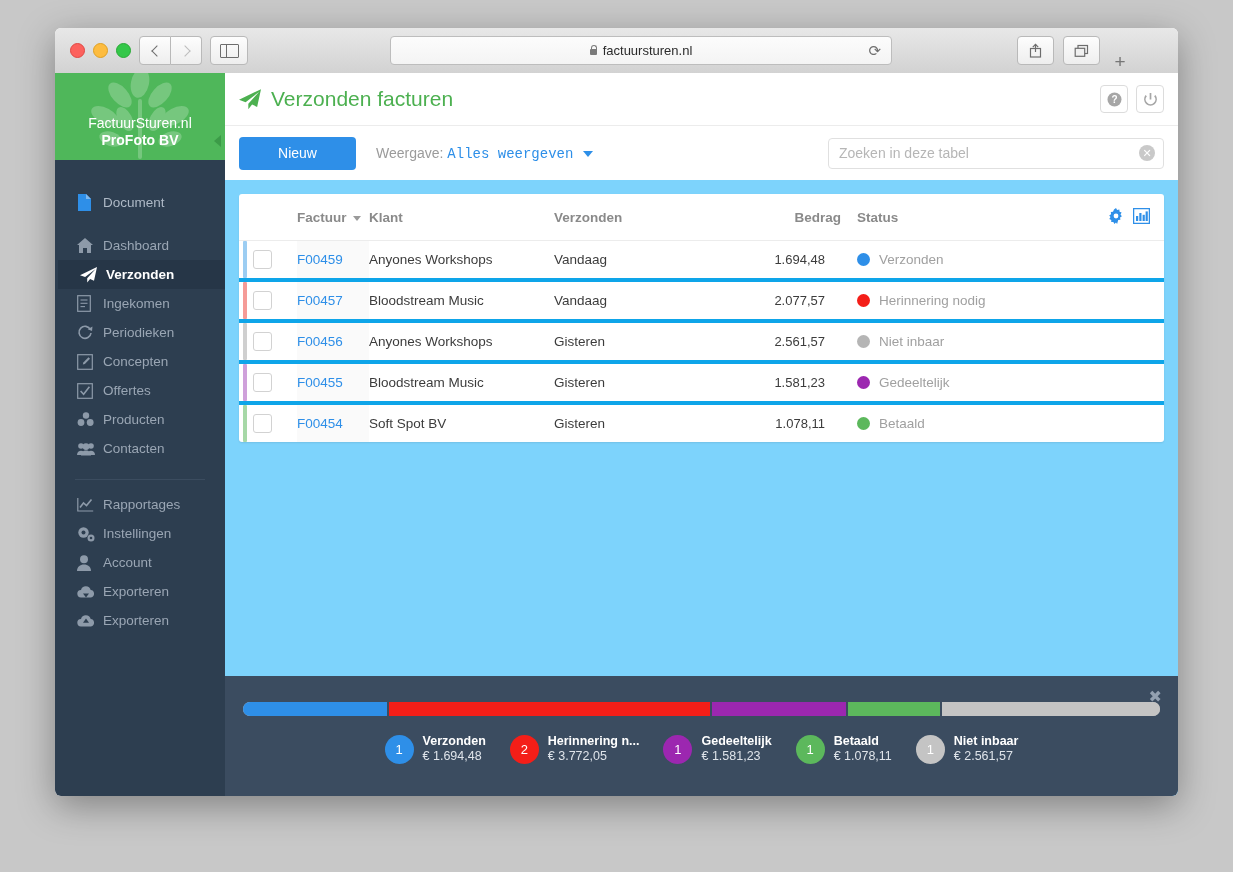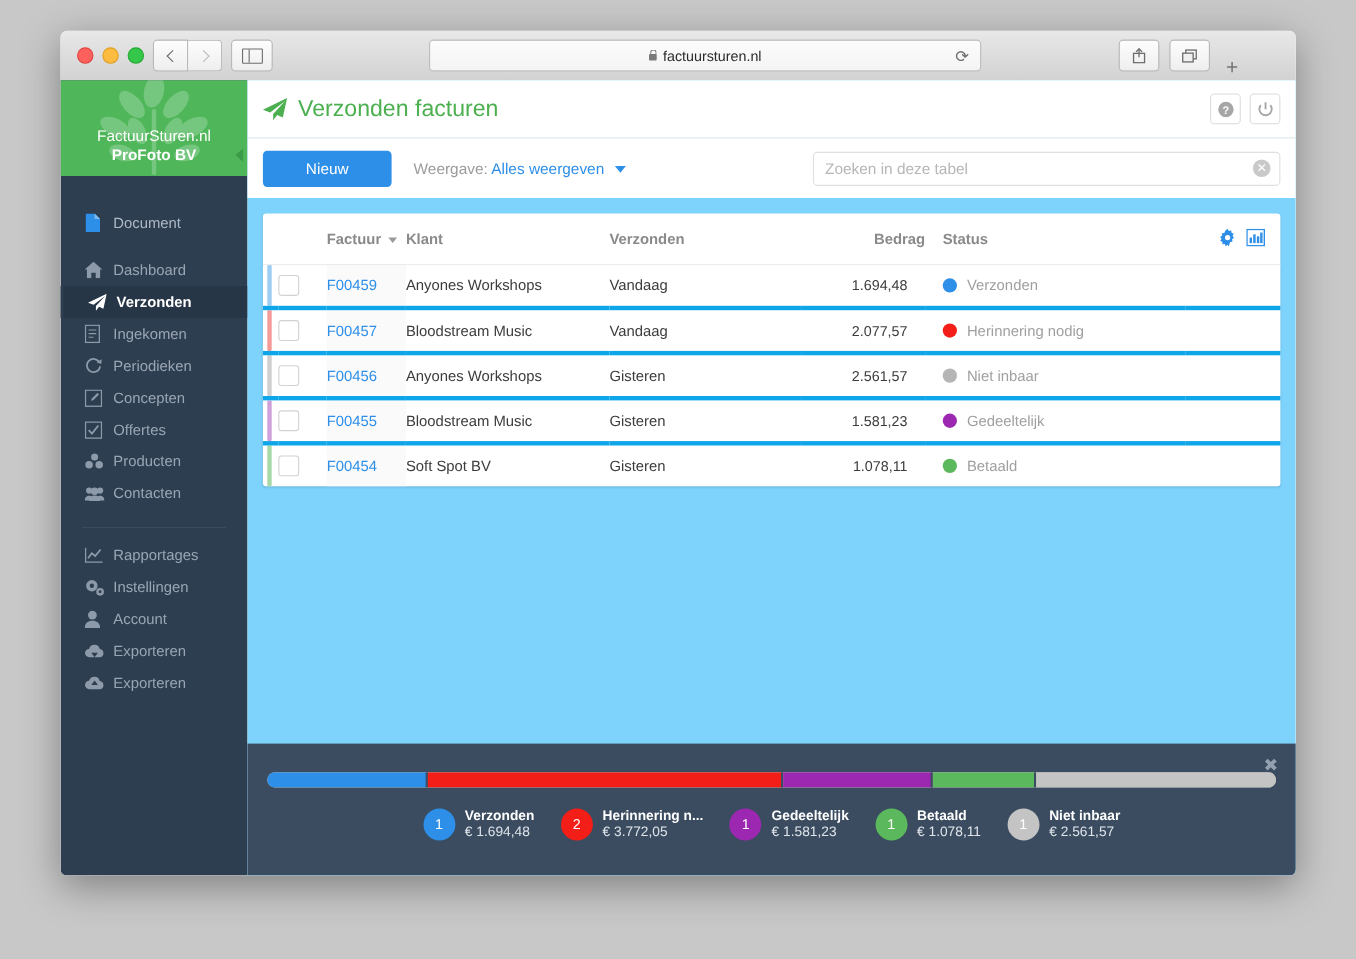--- a/index.html
+++ b/index.html
@@ -119,27 +119,27 @@
   }
   .toolbar{
     height:55px;background:#fff;border-top:1px solid #ececec;
     display:flex;align-items:center;padding:0 14px;box-sizing:border-box;
   }
   .newbtn{
     background:#2e8fe8;color:#fff;border:none;border-radius:4px;
     height:33px;width:117px;font-size:14px;font-family:inherit;cursor:pointer;
   }
   .weergave{margin-left:20px;font-size:14px;color:#9b9b9b;}
-  .weergave b{color:#2e8fe8;font-weight:normal;}
+  .weergave b{color:#2e8fe8;font-weight:normal;font-family:Liberation Mono, monospace;}
   .caret{
     display:inline-block;width:0;height:0;margin-left:6px;
     border-left:5px solid transparent;border-right:5px solid transparent;
     border-top:6px solid #2e8fe8;vertical-align:middle;
   }
-  .searchwrap{margin-left:auto;position:relative;width:425px;}
+  .searchwrap{margin-left:auto;position:relative;width:336px;}
   .searchwrap input{
     width:100%;height:31px;box-sizing:border-box;
     border:1px solid #e0e0e0;border-radius:4px;background:#fff;
     padding:0 32px 0 10px;font-size:14px;font-family:inherit;color:#333;
   }
   .searchwrap input::placeholder{color:#b6b6b6;}
   .clearx{
     position:absolute;right:9px;top:7px;width:16px;height:16px;border-radius:50%;
     background:#c9c9c9;color:#fff;font-size:11px;line-height:16px;text-align:center;
   }

